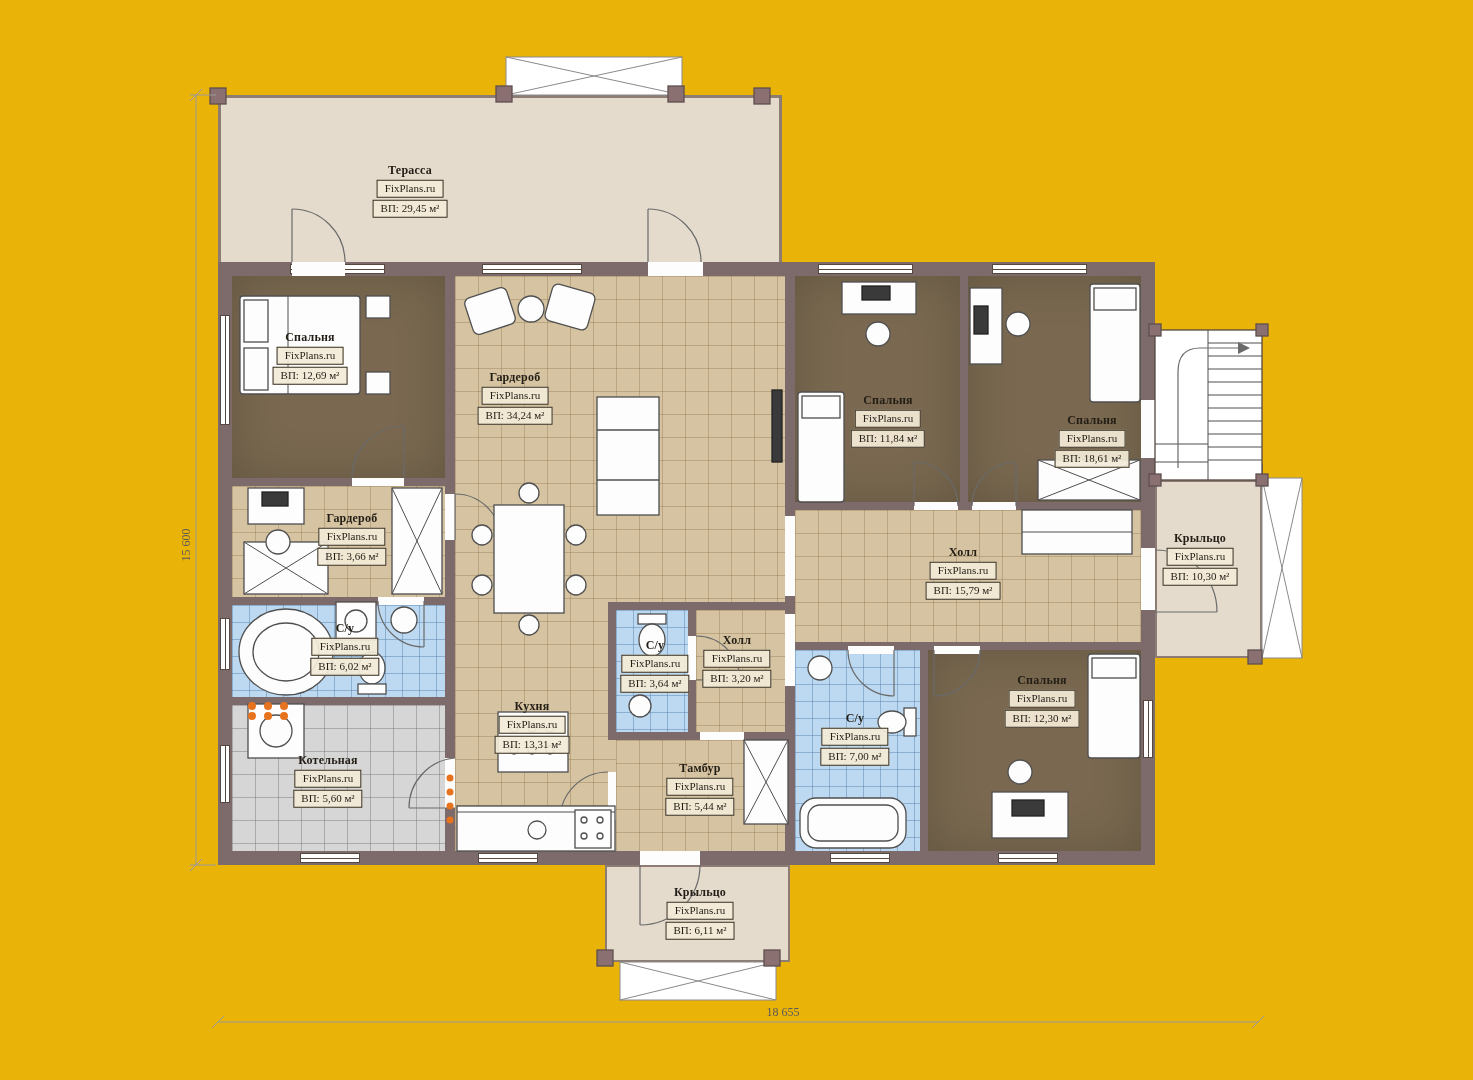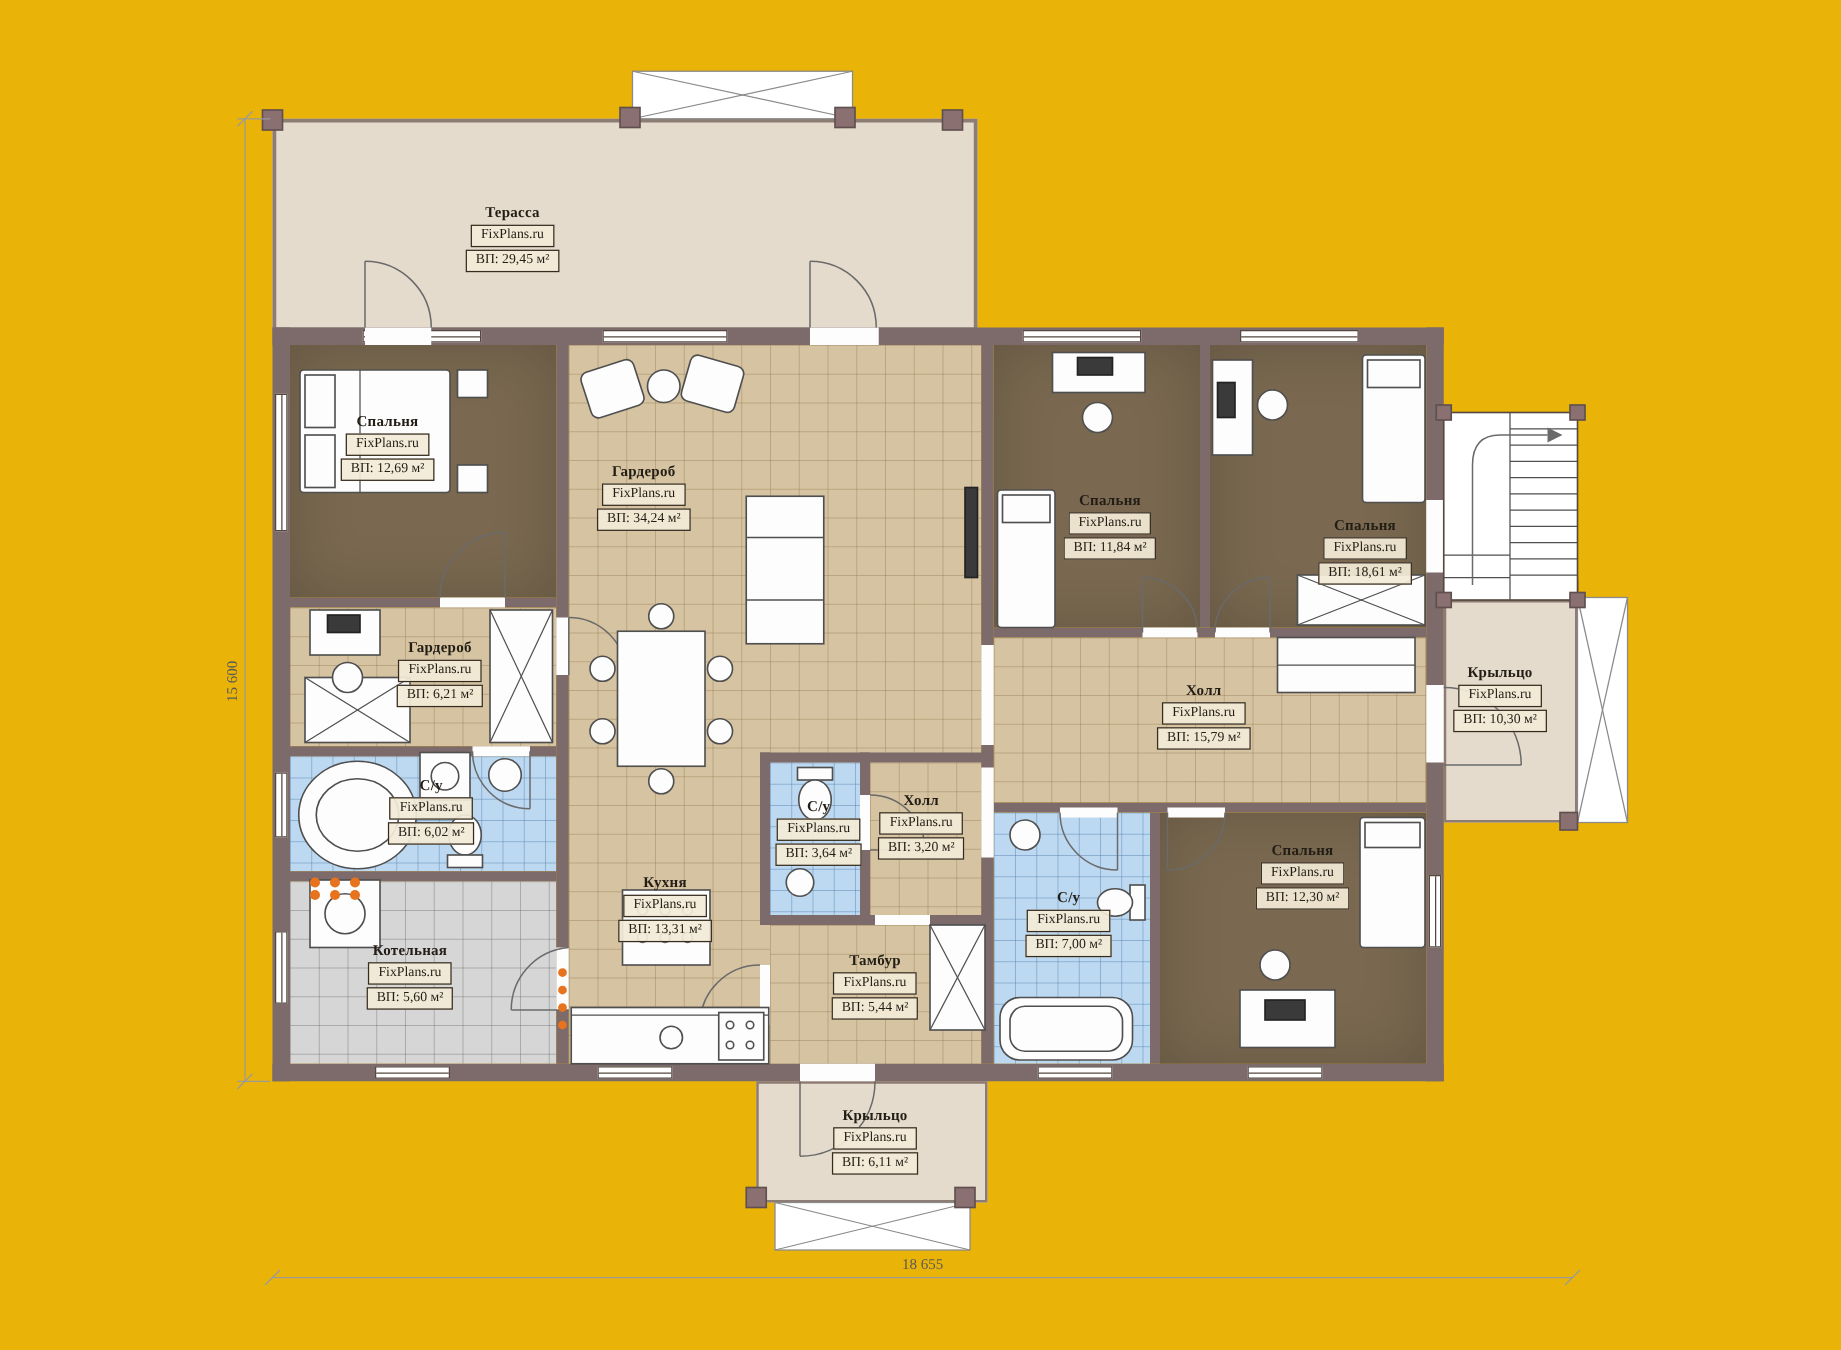--- a/index.html
+++ b/index.html
@@ -39,21 +39,21 @@
   .overlay .door{stroke:#6a6a6a;fill:none;stroke-width:1.2;}
   .overlay .frame{stroke:#8a8a8a;fill:#ffffff;stroke-width:1;}
   
   .room-label{position:absolute;z-index:30;display:flex;flex-direction:column;align-items:center;
       gap:2px;transform:translate(-50%,-50%);}
   .room-label .rname{font-weight:bold;font-size:12px;color:#221d15;letter-spacing:.2px;white-space:nowrap;}
   .room-label .box{border:1.5px solid #352c1f;background:rgba(243,235,215,.93);padding:1px 7px;
       font-size:11px;color:#221d15;white-space:nowrap;line-height:1.25;}
   .dim-label{position:absolute;z-index:30;font-size:12px;color:#5a5a5a;white-space:nowrap;}
   .dim-label.vert{transform:translate(-50%,-50%) rotate(-90deg);}
-  .dim-label.horz{transform:translate(-50%,-50%);}
+  .dim-label.horz{transform:translate(-50%,-50%);margin-left:45px;}
 </style>
 </head>
 <body>
 
 <div class="plan">
 
   <div class="floor f-terrace" style="left:218px;top:95px;width:564px;height:170px;"></div>
   <div class="floor f-porch" style="left:1155px;top:480px;width:107px;height:178px;"></div>
   <div class="floor f-porch" style="left:605px;top:865px;width:185px;height:97px;"></div>
   <div class="floor f-brown" style="left:232px;top:276px;width:213px;height:202px;"></div>
@@ -420,21 +420,21 @@
     <div class="box">ВП: 11,84 м²</div>
   </div>
   <div class="room-label" style="left:1092px;top:440px;">
     <div class="rname">Спальня</div>
     <div class="box">FixPlans.ru</div>
     <div class="box">ВП: 18,61 м²</div>
   </div>
   <div class="room-label" style="left:352px;top:538px;">
     <div class="rname">Гардероб</div>
     <div class="box">FixPlans.ru</div>
-    <div class="box">ВП: 6,21 м²</div>
+    <div class="box">ВП: 3,66 м²</div>
   </div>
   <div class="room-label" style="left:963px;top:572px;">
     <div class="rname">Холл</div>
     <div class="box">FixPlans.ru</div>
     <div class="box">ВП: 15,79 м²</div>
   </div>
   <div class="room-label" style="left:1200px;top:558px;">
     <div class="rname">Крыльцо</div>
     <div class="box">FixPlans.ru</div>
     <div class="box">ВП: 10,30 м²</div>

